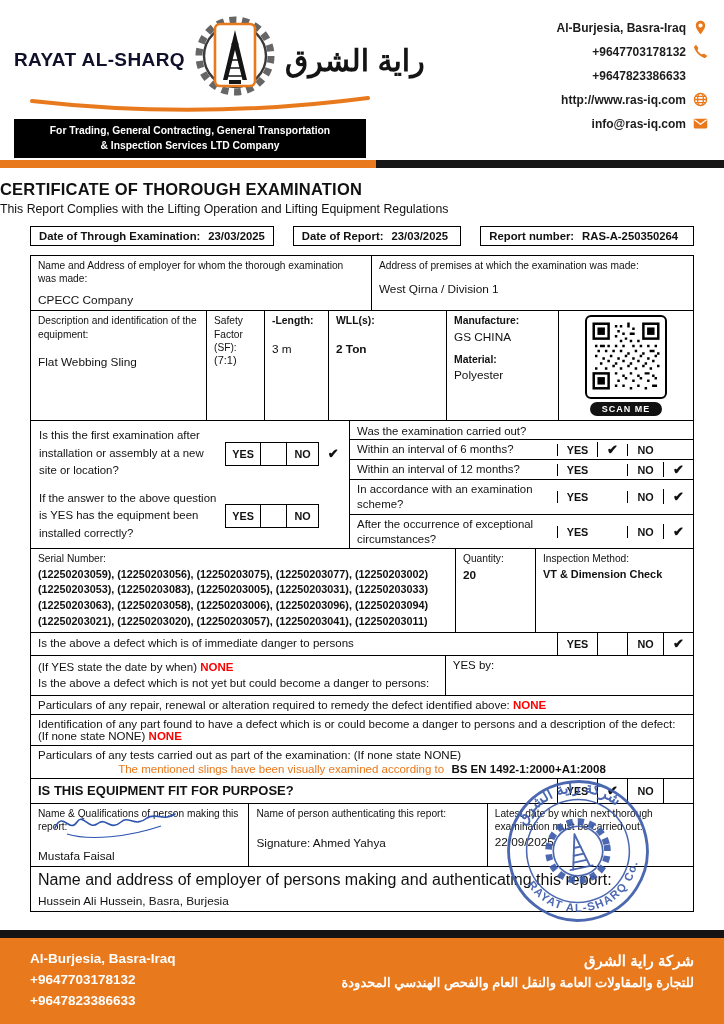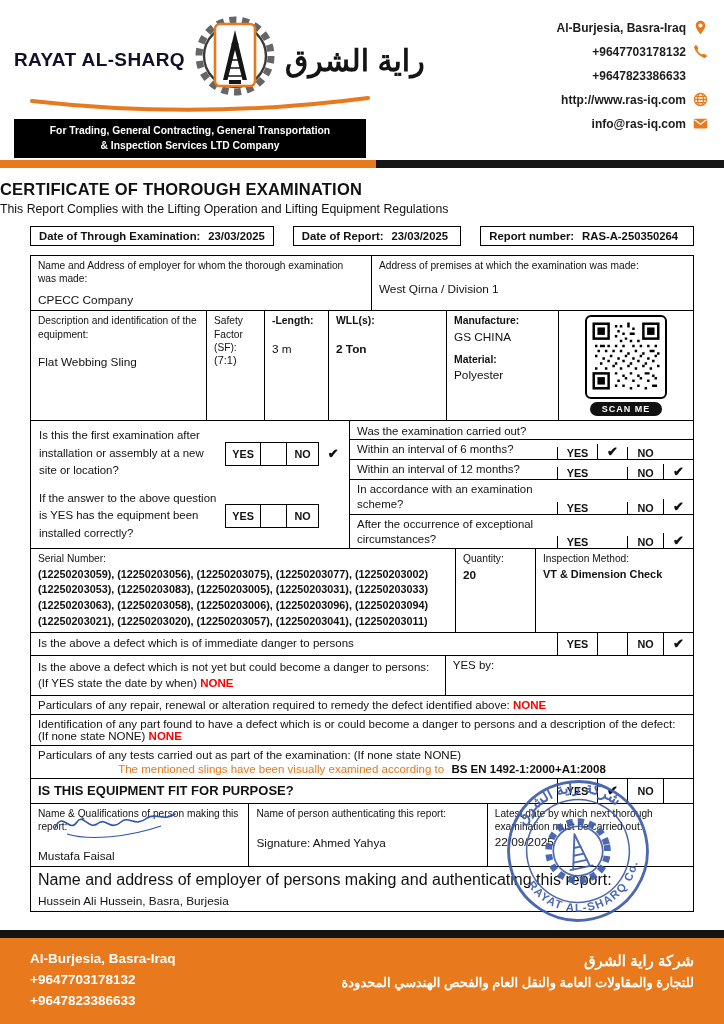--- a/index.html
+++ b/index.html
@@ -64,21 +64,21 @@
   .q-right{flex:1;display:flex;flex-direction:column}
   .q-blk{display:flex;align-items:center;gap:6px}
   .q-text{flex:1;font-size:11.4px;line-height:1.55}
   .mini-row{display:flex}
   .mini{height:24px;display:flex;align-items:center;justify-content:center;
         border:1.5px solid #000;font-weight:bold;font-size:10.8px}
   .mini+.mini{border-left:none}
   .w-yes{width:36px}.w-gap{width:26px}.w-no{width:32px}
   .q-check{width:16px;font-size:13px;font-weight:bold;text-align:center}
   .exam-head{padding:4px 7px 2px;font-size:11.4px}
-  .exam-row{flex:1;display:flex;border-top:1.5px solid #000;align-items:flex-end}
+  .exam-row{flex:1;display:flex;border-top:1.5px solid #000;align-items:center}
   .exam-label{flex:1;padding:2px 7px;font-size:11.4px;display:flex;align-items:center;line-height:1.3}
   .cellbox{border-left:1.5px solid #000;display:flex;align-items:center;justify-content:center;
            font-weight:bold;font-size:10.8px}
   .cb-yes{width:40px}.cb-chk{width:30px;font-size:13px}.cb-no{width:36px}
   
   .serial-cell{flex:1}
   .serial-lines{font-size:10.8px;font-weight:bold;line-height:1.45;white-space:pre-line;margin-top:1px}
   .qty-cell{width:80px}.qty-cell .val{font-weight:bold;margin-top:2px}
   .method-cell{width:158px}.method-cell .val{font-weight:bold;font-size:10.9px;margin-top:2px}
   
@@ -339,25 +339,25 @@
     <div class="row">
       <div class="flex-label">Is the above a defect which is of immediate danger to persons</div>
       <div class="cellbox cb-yes">YES</div>
       <div class="cellbox cb-chk"></div>
       <div class="cellbox cb-no">NO</div>
       <div class="cellbox cb-chk">✔</div>
     </div>
 
     <div class="row">
       <div class="cell g-left">
-        <div>Is the above a defect which is not yet but could become a danger to persons:</div>
         <div>
           <span>(If YES state the date by when)</span>
           <span class="red">NONE</span>
         </div>
+        <div>Is the above a defect which is not yet but could become a danger to persons:</div>
       </div>
       <div class="cell g-right brd-l">YES by:</div>
     </div>
 
     <div class="row">
       <div class="cell">
         <span>Particulars of any repair, renewal or alteration required to remedy the defect identified above:</span>
         <span class="red">NONE</span>
       </div>
     </div>

